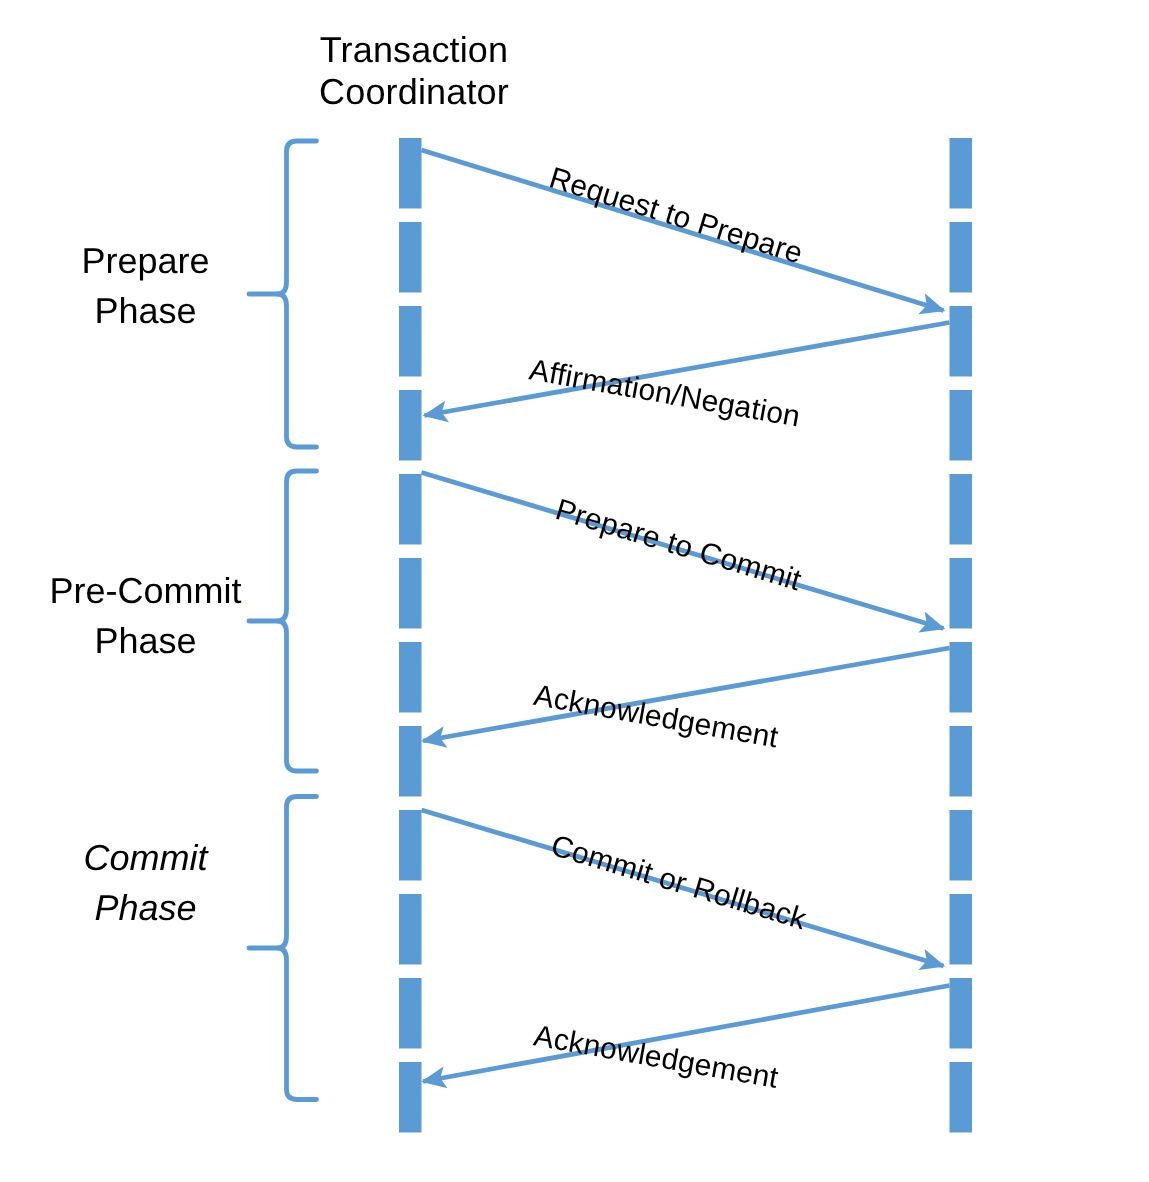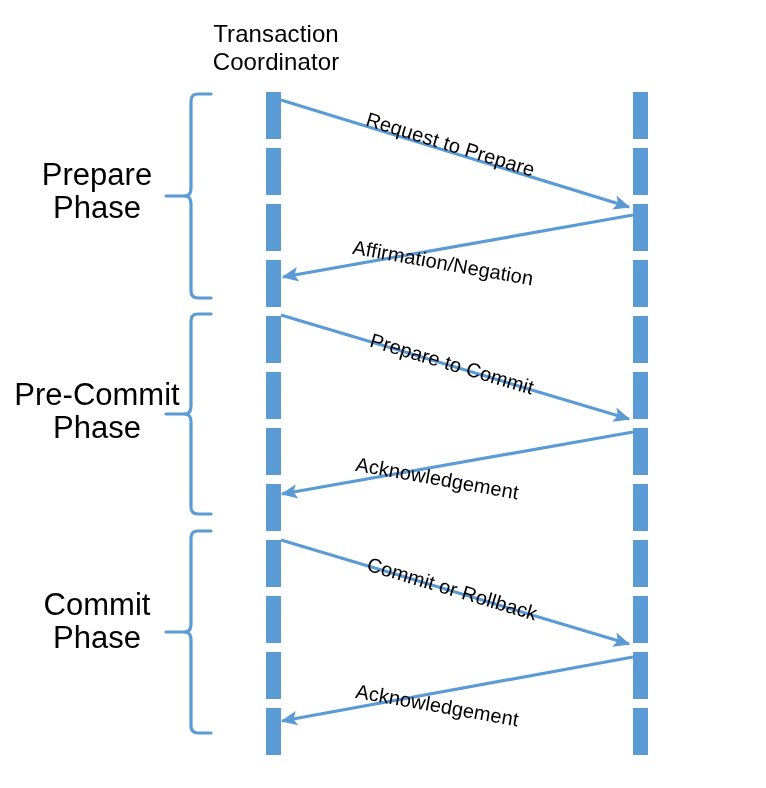--- a/index.html
+++ b/index.html
@@ -47,30 +47,30 @@
   #hdr-participants {
     left: 530px;
     top: 20px;
     width: 220px;
   }
 
   
   .phase-label {
     position: absolute;
     text-align: center;
-    font-size: 31px;
+    font-size: 24px;
     line-height: 33px;
     color: #000000;
     white-space: pre-line;
     width: 170px;
     left: 12px;
   }
   #phase-label-0 { top: 158px; }
   #phase-label-1 { top: 378px; }
-  #phase-label-2 { top: 588px; }
+  #phase-label-2 { top: 556px; font-style: italic; }
 
   
   .msg-label {
     position: absolute;
     font-size: 20px;
     line-height: 22px;
     color: #000000;
     white-space: nowrap;
     transform-origin: left top;
     letter-spacing: 0.1px;

